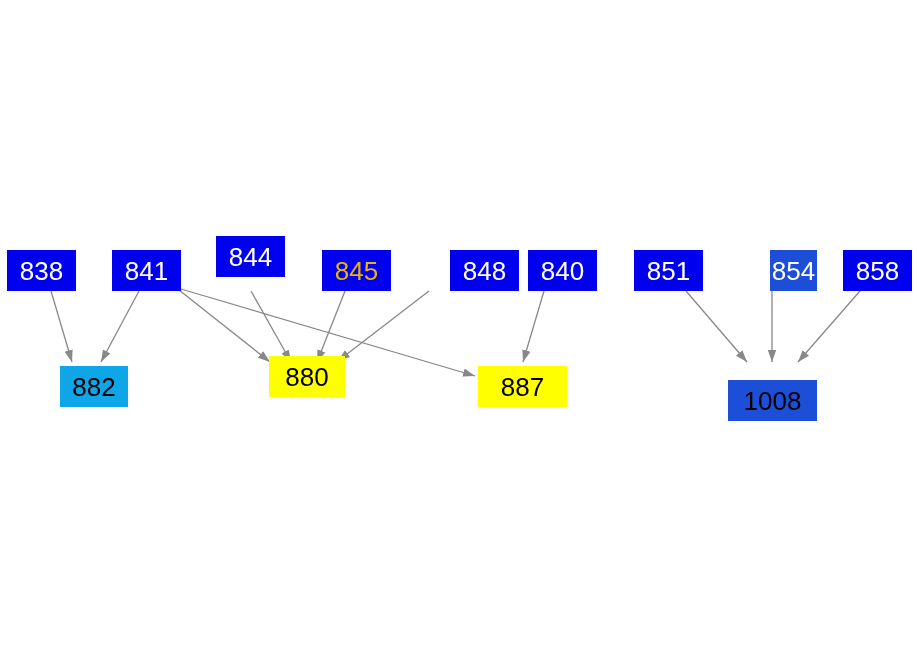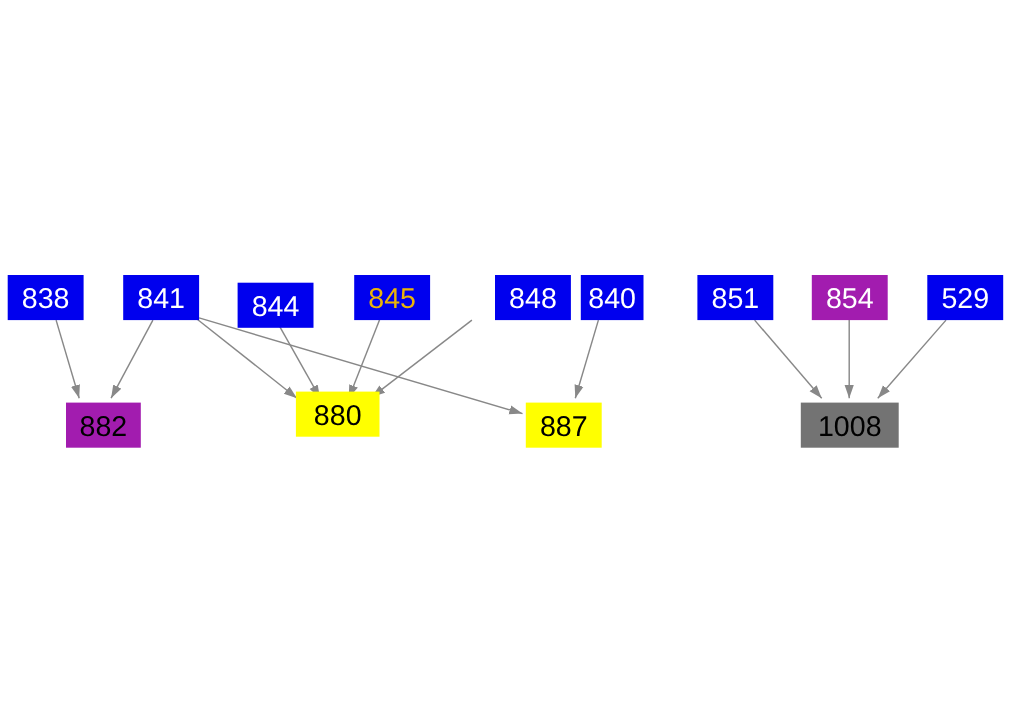--- a/index.html
+++ b/index.html
@@ -58,47 +58,47 @@
         <line x1="860" y1="291" x2="798" y2="362" stroke="#888888" stroke-width="1.3" marker-end="url(#arrowhead)"></line>
       </g>
   </svg>
   <div id="node-layer">
       <div class="node" style="left: 7px; top: 250px; width: 69px; height: 41px; background: rgb(0, 0, 238); color: rgb(255, 255, 255);">
         <span>838</span>
       </div>
       <div class="node" style="left: 112px; top: 250px; width: 69px; height: 41px; background: rgb(0, 0, 238); color: rgb(255, 255, 255);">
         <span>841</span>
       </div>
-      <div class="node" style="left: 216px; top: 257px; width: 69px; height: 41px; background: rgb(0, 0, 238); color: rgb(255, 255, 255);">
+      <div class="node" style="left: 216px; top: 236px; width: 69px; height: 41px; background: rgb(0, 0, 238); color: rgb(255, 255, 255);">
         <span>844</span>
       </div>
       <div class="node" style="left: 322px; top: 250px; width: 69px; height: 41px; background: rgb(0, 0, 238); color: #eab308;">
         <span>845</span>
       </div>
       <div class="node" style="left: 450px; top: 250px; width: 69px; height: 41px; background: rgb(0, 0, 238); color: rgb(255, 255, 255);">
         <span>848</span>
       </div>
-      <div class="node" style="left: 528px; top: 250px; width: 57px; height: 41px; background: rgb(0, 0, 238); color: rgb(255, 255, 255);">
+      <div class="node" style="left: 528px; top: 250px; width: 69px; height: 41px; background: rgb(0, 0, 238); color: rgb(255, 255, 255);">
         <span>840</span>
       </div>
       <div class="node" style="left: 634px; top: 250px; width: 69px; height: 41px; background: rgb(0, 0, 238); color: rgb(255, 255, 255); text-align: center;">
         <span>851</span>
       </div>
-      <div class="node" style="left: 738px; top: 250px; width: 69px; height: 41px; background: #a21caf; color: rgb(255, 255, 255);">
+      <div class="node" style="left: 770px; top: 250px; width: 47px; height: 41px; background: #1d4ed8; color: rgb(255, 255, 255);">
         <span>854</span>
       </div>
       <div class="node" style="left: 843px; top: 250px; width: 69px; height: 41px; background: rgb(0, 0, 238); color: rgb(255, 255, 255);">
-        <span>529</span>
+        <span>858</span>
       </div>
-      <div class="node" style="left: 60px; top: 366px; width: 68px; height: 41px; background: #a21caf; color: rgb(0, 0, 0);">
+      <div class="node" style="left: 60px; top: 366px; width: 68px; height: 41px; background: #0ea5e9; color: rgb(0, 0, 0);">
         <span>882</span>
       </div>
       <div class="node" style="left: 269px; top: 356px; width: 76px; height: 41px; background: rgb(255, 255, 0); color: rgb(0, 0, 0);">
         <span>880</span>
       </div>
-      <div class="node" style="left: 478px; top: 366px; width: 69px; height: 41px; background: rgb(255, 255, 0); color: rgb(0, 0, 0);">
+      <div class="node" style="left: 478px; top: 366px; width: 89px; height: 41px; background: rgb(255, 255, 0); color: rgb(0, 0, 0);">
         <span>887</span>
       </div>
-      <div class="node" style="left: 728px; top: 366px; width: 89px; height: 41px; background: #737373; color: rgb(0, 0, 0);">
+      <div class="node" style="left: 728px; top: 380px; width: 89px; height: 41px; background: #1d4ed8; color: rgb(0, 0, 0);">
         <span>1008</span>
       </div>
     </div>
 </div>
 
 </body></html>

